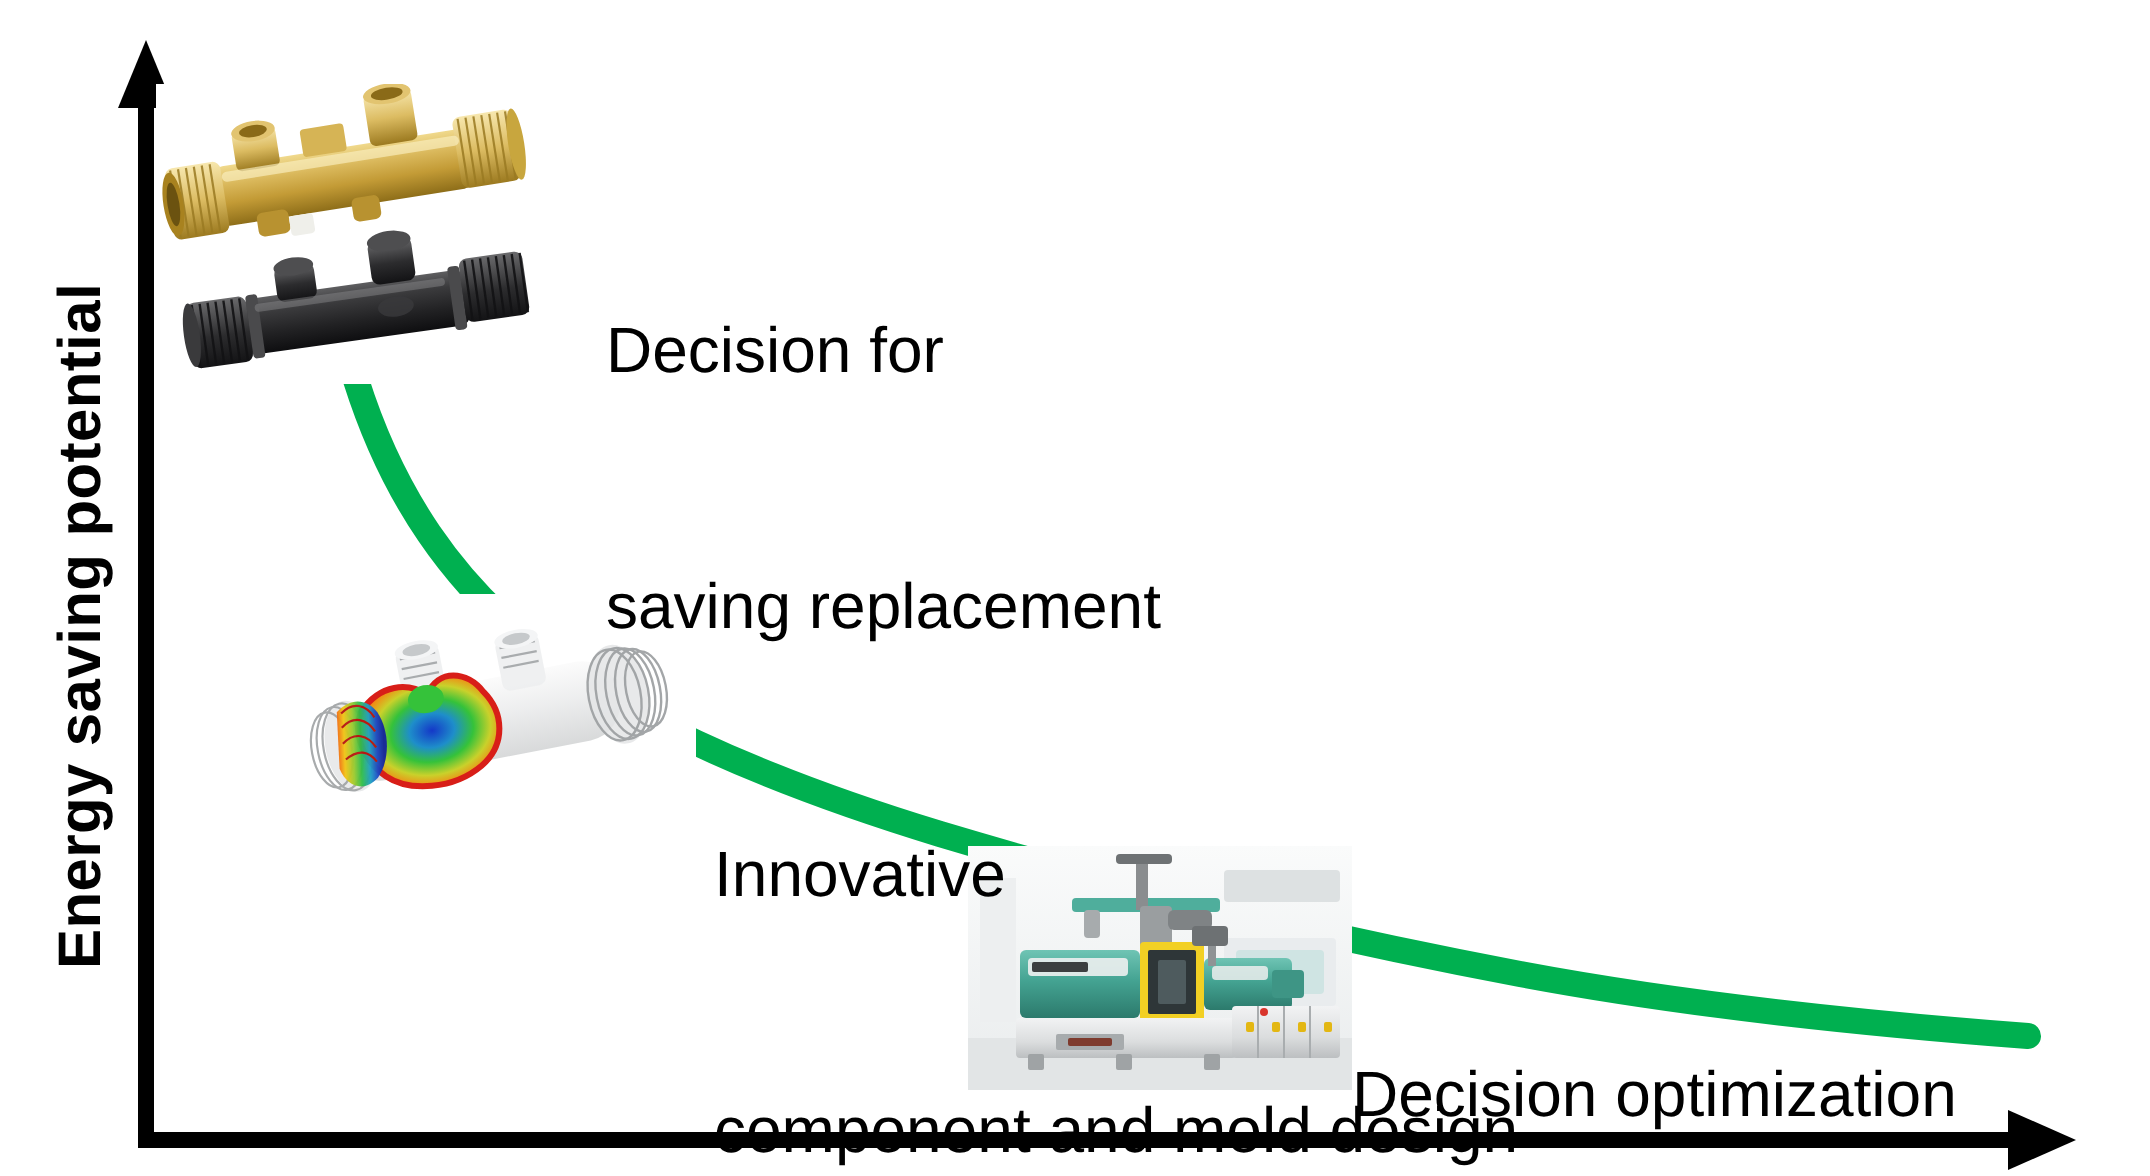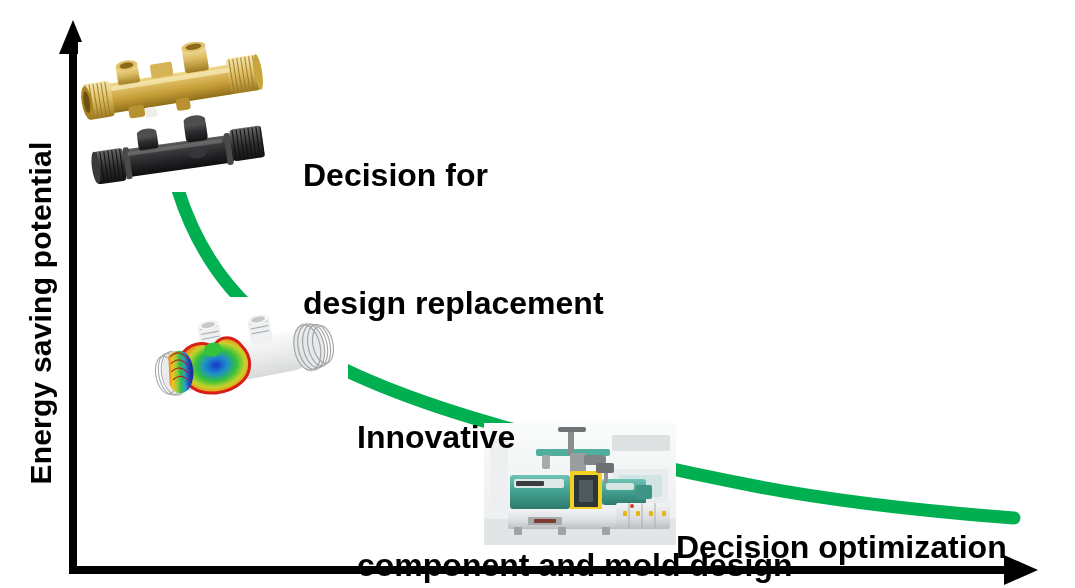--- a/index.html
+++ b/index.html
@@ -61,21 +61,21 @@
   .photo svg { display: block; }
 
   #photo-metal-parts { left: 78px;  top: 42px;  width: 215px; height: 150px; }
   #photo-cae-sim     { left: 148px; top: 297px; width: 200px; height: 114px; }
   #photo-molding-machine { left: 484px; top: 423px; width: 192px; height: 122px; }
 
   
   .callout {
     position: absolute;
     font-size: 32px;
-    font-weight: bold;
+    font-weight: normal;
     color: #000000;
     line-height: 1.34;
     white-space: pre;
   }
   #callout-decision         { left: 303px; top: 68px; }
   #callout-innovative       { left: 357px; top: 330px; }
   #callout-process          { left: 676px; top: 440px; }
   .callout .line { display: block; }
 </style>
 </head>
@@ -393,21 +393,21 @@
       <rect x="112" y="40" width="18" height="10" rx="2" fill="#6D7173"></rect>
     </svg>
   </div>
 
   <div id="y-axis-caption">
     <span>Energy saving potential</span>
   </div>
 
   <div class="callout" id="callout-decision">
     <span class="line">Decision for</span>
-    <span class="line">design replacement</span>
+    <span class="line">saving replacement</span>
   </div>
 
   <div class="callout" id="callout-innovative">
     <span class="line">Innovative</span>
     <span class="line">component and mold design</span>
   </div>
 
   <div class="callout" id="callout-process">
     <span class="line">Decision optimization</span>
   </div>

